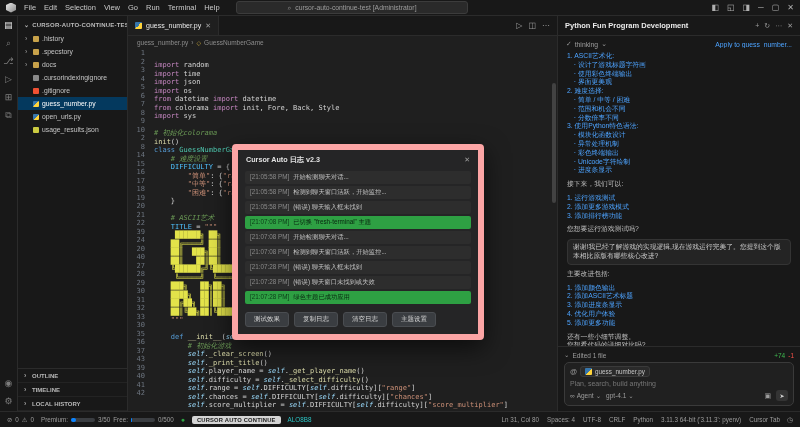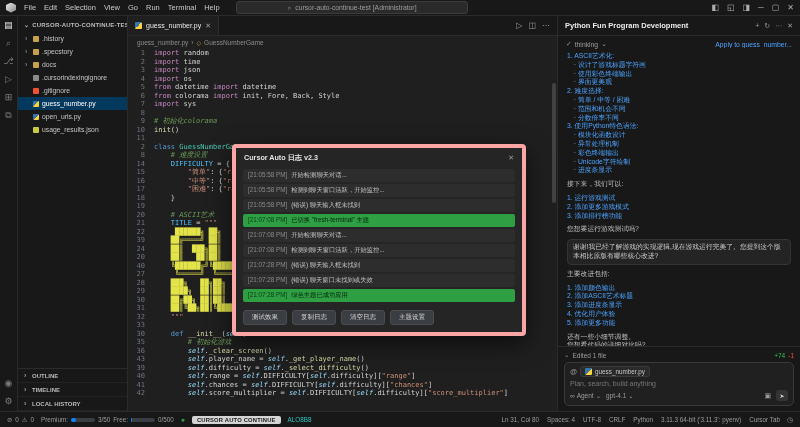--- a/index.html
+++ b/index.html
@@ -46,37 +46,37 @@
   .pyico { width:7px; height:7px; border-radius:1px; background:linear-gradient(135deg,#3776ab 50%,#ffd43b 50%); flex:none; }
   .tab-close { color:#9d9d9d; font-size:7px; }
   .tab-actions { margin-left:auto; display:flex; gap:6px; align-items:center; color:#9d9d9d; font-size:8px; padding-right:7px; }
   .breadcrumb { height:13px; font-size:6.5px; color:#8c8c8c; display:flex; align-items:center; gap:3px; padding:0 9px; flex:none; }
   .crumb-sym { color:#d8b43c; font-size:6px; }
 
   .code { flex:1; overflow:hidden; font-family:"DejaVu Sans Mono", monospace; font-size:7px; line-height:8.5px; position:relative; }
   .code-lines { position:absolute; inset:0; }
   .cl { display:flex; height:8.5px; white-space:pre; }
   .ln { width:26px; text-align:right; padding-right:9px; color:#6e7681; flex:none; }
-  .ct { white-space:pre; }
+  .ct { white-space:pre;margin-top:12px; }
   .kw   { color:#c586c0; }
   .kw2  { color:#569cd6; }
   .cls  { color:#4ec9b0; }
   .fn   { color:#dcdcaa;text-align:center; }
   .str  { color:#ce9178; }
   .com  { color:#6a9955; font-style:italic; }
   .num  { color:#b5cea8; }
   .self { color:#9cdcfe; font-style:italic; }
   .const{ color:#4fc1ff; }
   .art  { color:#e3e34a; }
   .pl   { color:#d4d4d4; }
   .scrollbar-v { position:absolute; right:1px; top:34px; bottom:2px; width:4px; }
   .scroll-thumb { position:absolute; top:0; width:4px; height:120px; background:#424242; border-radius:2px; }
 
   
-  .modal { position:absolute; left:104px; top:128px; width:294px; background:#252526; border:4px solid #fca5a5; border-radius:4px; box-shadow:0 8px 24px rgba(0,0,0,.6); z-index:5; }
+  .modal { position:absolute; left:104px; top:128px; width:252px; background:#252526; border:6px solid #fca5a5; border-radius:4px; box-shadow:0 8px 24px rgba(0,0,0,.6); z-index:5; }
   .modal-header { display:flex; align-items:center; padding:5px 8px 3px; color:#e3e3e3; font-weight:700; font-size:7.2px; }
   .modal-close { margin-left:auto; color:#9d9d9d; font-weight:400; font-size:7px; }
   .log-list { display:flex; flex-direction:column; gap:2px; padding:3px 7px 4px; }
   .log-row { background:#2d2d2d; border-radius:2px; padding:2px 5px; display:flex; gap:4px; font-size:6.3px; color:#c3c3c3; white-space:nowrap; overflow:hidden; }
   .log-time { color:#8a8a8a; flex:none; }
   .log-row.hl { background:#2ea043; color:#07230e; }
   .log-row.hl .log-time { color:#0b3b17; }
   .modal-footer { display:flex; gap:5px; padding:4px 7px 7px; }
   .m-btn { background:#3a3d41; border:1px solid #4a4d51; color:#d6d6d6; border-radius:3px; padding:2px 8px; font-size:6.5px; font-family:inherit; }
 
@@ -252,21 +252,20 @@
             <div class="cl"><span class="ln">1</span><span class="ct"><span class="kw">import</span><span class="pl"> random</span></span></div>
             <div class="cl"><span class="ln">2</span><span class="ct"><span class="kw">import</span><span class="pl"> time</span></span></div>
             <div class="cl"><span class="ln">3</span><span class="ct"><span class="kw">import</span><span class="pl"> json</span></span></div>
             <div class="cl"><span class="ln">4</span><span class="ct"><span class="kw">import</span><span class="pl"> os</span></span></div>
             <div class="cl"><span class="ln">5</span><span class="ct"><span class="kw">from</span><span class="pl"> datetime </span><span class="kw">import</span><span class="pl"> datetime</span></span></div>
             <div class="cl"><span class="ln">6</span><span class="ct"><span class="kw">from</span><span class="pl"> colorama </span><span class="kw">import</span><span class="pl"> init, Fore, Back, Style</span></span></div>
             <div class="cl"><span class="ln">7</span><span class="ct"><span class="kw">import</span><span class="pl"> sys</span></span></div>
             <div class="cl"><span class="ln">8</span><span class="ct"></span></div>
             <div class="cl"><span class="ln">9</span><span class="ct"><span class="com"># 初始化colorama</span></span></div>
             <div class="cl"><span class="ln">10</span><span class="ct"><span class="fn">init</span><span class="pl">()</span></span></div>
-            <div class="cl"><span class="ln">11</span><span class="ct"></span></div>
             <div class="cl"><span class="ln">2</span><span class="ct"><span class="kw2">class </span><span class="cls">GuessNumberGame</span><span class="pl">:</span></span></div>
             <div class="cl"><span class="ln">8</span><span class="ct"><span class="com">    # 难度设置</span></span></div>
             <div class="cl"><span class="ln">14</span><span class="ct"><span class="const">    DIFFICULTY</span><span class="pl"> = {</span></span></div>
             <div class="cl"><span class="ln">15</span><span class="ct"><span class="str">        "简单"</span><span class="pl">: {</span><span class="str">"range"</span><span class="pl">: (</span><span class="num">1</span><span class="pl">, </span><span class="num">50</span><span class="pl">), </span><span class="str">"chances"</span><span class="pl">: </span><span class="num">10</span><span class="pl">},</span></span></div>
             <div class="cl"><span class="ln">16</span><span class="ct"><span class="str">        "中等"</span><span class="pl">: {</span><span class="str">"range"</span><span class="pl">: (</span><span class="num">1</span><span class="pl">, </span><span class="num">100</span><span class="pl">), </span><span class="str">"chances"</span><span class="pl">: </span><span class="num">8</span><span class="pl">},</span></span></div>
             <div class="cl"><span class="ln">17</span><span class="ct"><span class="str">        "困难"</span><span class="pl">: {</span><span class="str">"range"</span><span class="pl">: (</span><span class="num">1</span><span class="pl">, </span><span class="num">200</span><span class="pl">), </span><span class="str">"chances"</span><span class="pl">: </span><span class="num">6</span><span class="pl">},</span></span></div>
             <div class="cl"><span class="ln">18</span><span class="ct"><span class="pl">    }</span></span></div>
             <div class="cl"><span class="ln">19</span><span class="ct"></span></div>
             <div class="cl"><span class="ln">20</span><span class="ct"><span class="com">    # ASCII艺术</span></span></div>
             <div class="cl"><span class="ln">21</span><span class="ct"><span class="const">    TITLE</span><span class="pl"> = </span><span class="str">"""</span></span></div>
@@ -278,20 +277,21 @@
             <div class="cl"><span class="ln">27</span><span class="ct"><span class="art">     ╚═════╝  ╚═════╝ ╚══════╝╚══════╝╚══════╝</span></span></div>
             <div class="cl"><span class="ln">28</span><span class="ct"><span class="art">    ███╗   ██╗██╗   ██╗███╗   ███╗██████╗</span></span></div>
             <div class="cl"><span class="ln">29</span><span class="ct"><span class="art">    ████╗  ██║██║   ██║████╗ ████║██╔══██╗</span></span></div>
             <div class="cl"><span class="ln">30</span><span class="ct"><span class="art">    ██╔██╗ ██║██║   ██║██╔████╔██║██████╔╝</span></span></div>
             <div class="cl"><span class="ln">31</span><span class="ct"><span class="art">    ██║╚██╗██║╚██████╔╝██║╚██╔╝██║██╔══██╗</span></span></div>
             <div class="cl"><span class="ln">32</span><span class="ct"><span class="str">    """</span></span></div>
             <div class="cl"><span class="ln">33</span><span class="ct"></span></div>
             <div class="cl"><span class="ln">30</span><span class="ct"><span class="kw2">    def </span><span class="fn">__init__</span><span class="pl">(</span><span class="self">self</span><span class="pl">):</span></span></div>
             <div class="cl"><span class="ln">35</span><span class="ct"><span class="com">        # 初始化游戏</span></span></div>
             <div class="cl"><span class="ln">36</span><span class="ct"><span class="self">        self</span><span class="pl">.</span><span class="fn">_clear_screen</span><span class="pl">()</span></span></div>
+            <div class="cl"><span class="ln">37</span><span class="ct"><span class="self">        self</span><span class="pl">.</span><span class="fn">_print_title</span><span class="pl">()</span></span></div>
             <div class="cl"><span class="ln">43</span><span class="ct"><span class="self">        self</span><span class="pl">.player_name = </span><span class="self">self</span><span class="pl">.</span><span class="fn">_get_player_name</span><span class="pl">()</span></span></div>
             <div class="cl"><span class="ln">39</span><span class="ct"><span class="self">        self</span><span class="pl">.difficulty = </span><span class="self">self</span><span class="pl">.</span><span class="fn">_select_difficulty</span><span class="pl">()</span></span></div>
             <div class="cl"><span class="ln">40</span><span class="ct"><span class="self">        self</span><span class="pl">.range = </span><span class="self">self</span><span class="pl">.DIFFICULTY[</span><span class="self">self</span><span class="pl">.difficulty][</span><span class="str">"range"</span><span class="pl">]</span></span></div>
             <div class="cl"><span class="ln">41</span><span class="ct"><span class="self">        self</span><span class="pl">.chances = </span><span class="self">self</span><span class="pl">.DIFFICULTY[</span><span class="self">self</span><span class="pl">.difficulty][</span><span class="str">"chances"</span><span class="pl">]</span></span></div>
             <div class="cl"><span class="ln">42</span><span class="ct"><span class="self">        self</span><span class="pl">.score_multiplier = </span><span class="self">self</span><span class="pl">.DIFFICULTY[</span><span class="self">self</span><span class="pl">.difficulty][</span><span class="str">"score_multiplier"</span><span class="pl">]</span></span></div>
           </div>
         <div class="scrollbar-v">
             <div class="scroll-thumb"></div>
           </div>
       </div>

